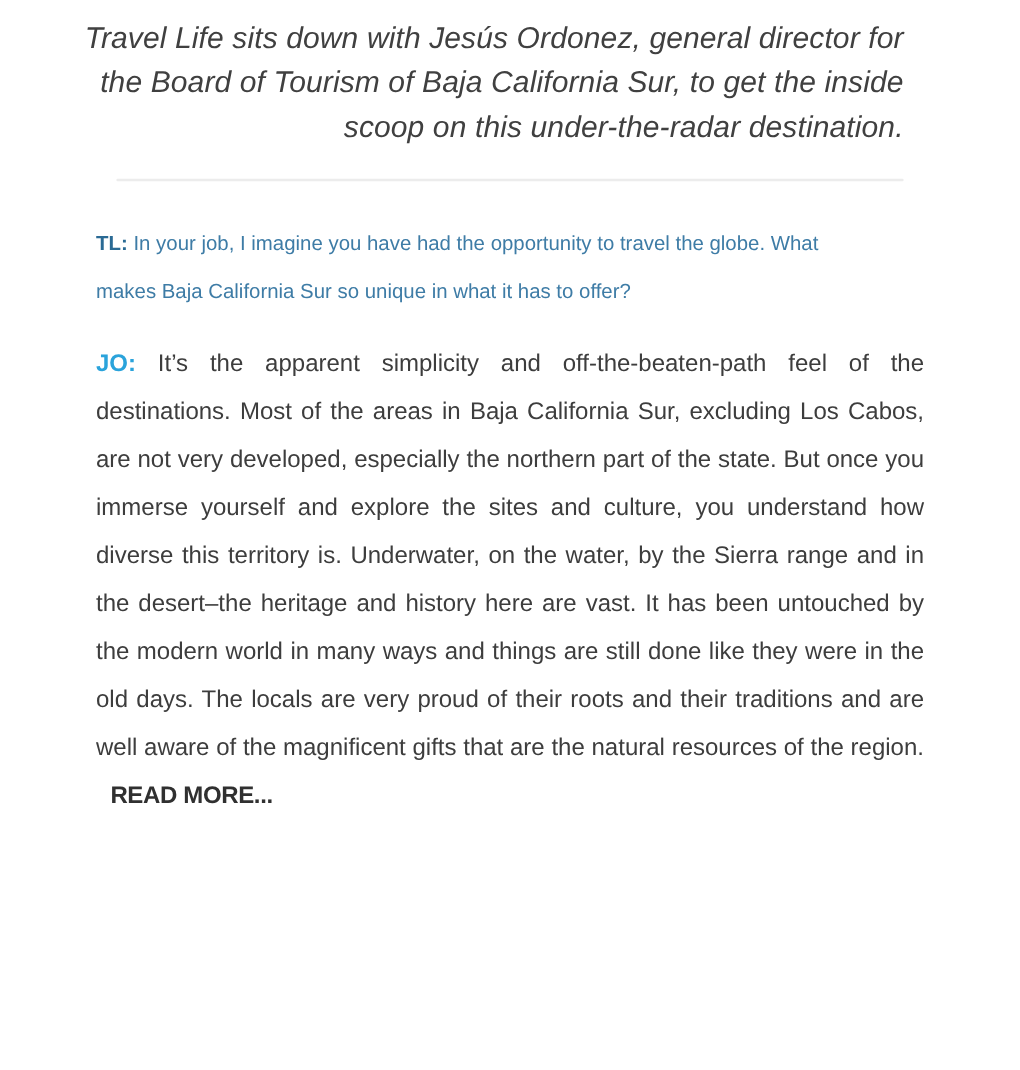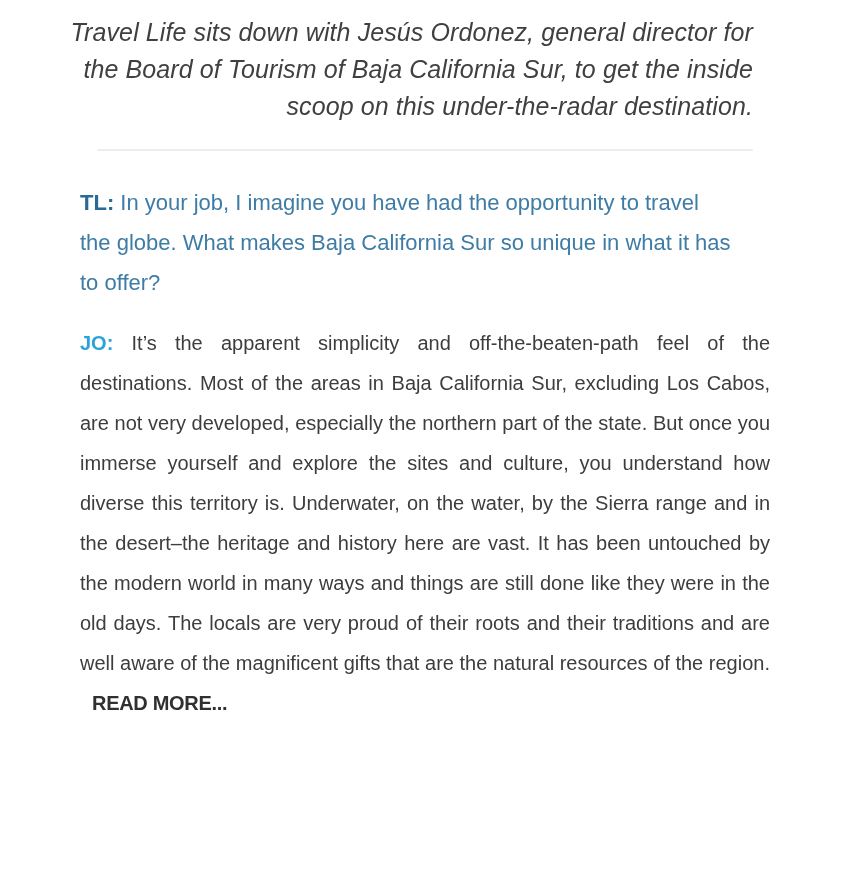--- a/index.html
+++ b/index.html
@@ -37,21 +37,21 @@
   .divider{
     margin:24px 0 0 97px;
     width:656px;
     height:2px;
     background:var(--divider_gray);
     border-radius:1px;
   }
   .question{
     margin:32px 0 0 80px;
     width:655px;
-    font-size:22px;
+    font-size:17px;
     line-height:40px;
     color:var(--question_text_blue);
   }
   .q-label{
     font-weight:bold;
     color:var(--question_label_blue);
   }
   .answer{
     margin:20px 0 0 80px;
     width:690px;

